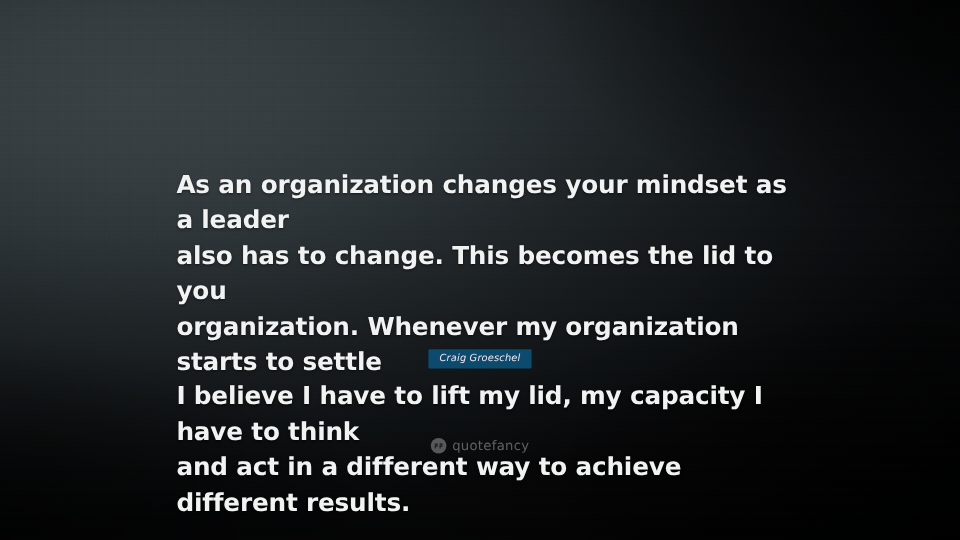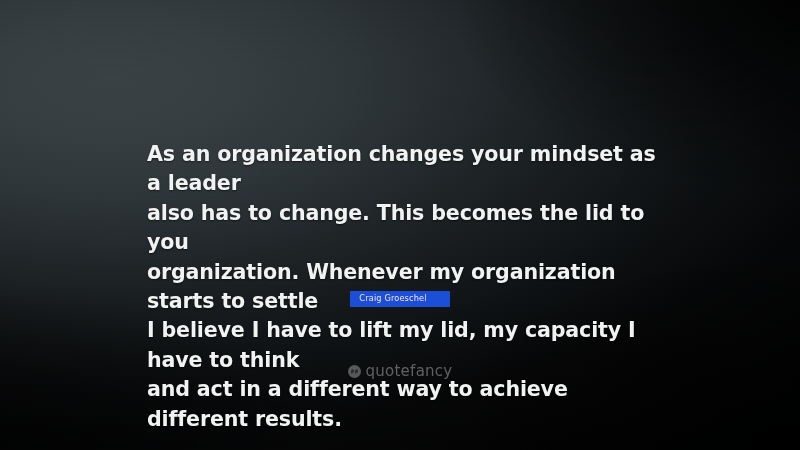--- a/index.html
+++ b/index.html
@@ -103,30 +103,31 @@
     position: absolute;
     left: 0;
     right: 0;
     top: 291px;
     display: flex;
     justify-content: center;
     align-items: center;
   }
   .author-badge {
     display: inline-block;
-    padding: 3px 23px 4px 9px;
-    background-color: #1d4ed8;
+    padding: 3px 9px 4px 9px;
+    background-color: #0c4a6e;
     color: #f4e5ec;
     font-family: "DejaVu Sans", sans-serif;
     font-size: 8.2px;
     line-height: 9px;
     font-weight: 400;
     letter-spacing: 0.15px;
     white-space: nowrap;
     border-radius: 1px;
+    font-style: italic;
   }
 
   .watermark {
     position: absolute;
     left: 0;
     right: 0;
     top: 365px;
     display: flex;
     justify-content: center;
     align-items: center;
@@ -139,21 +140,21 @@
     border-radius: 50%;
     background-color: #8e9193;
     display: flex;
     align-items: center;
     justify-content: center;
     flex: 0 0 auto;
   }
   .wm-mark svg { display: block; }
   .wm-text {
     font-family: "DejaVu Sans", sans-serif;
-    font-size: 15px;
+    font-size: 11px;
     line-height: 13px;
     font-weight: 400;
     letter-spacing: 0.25px;
     color: #9b9e9f;
     text-align: center;
   }
 </style>
 </head>
 <body>
 

